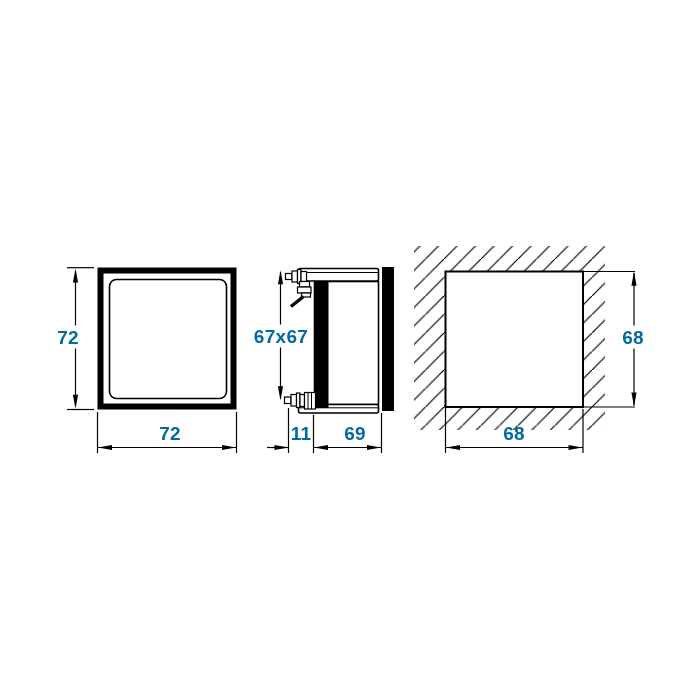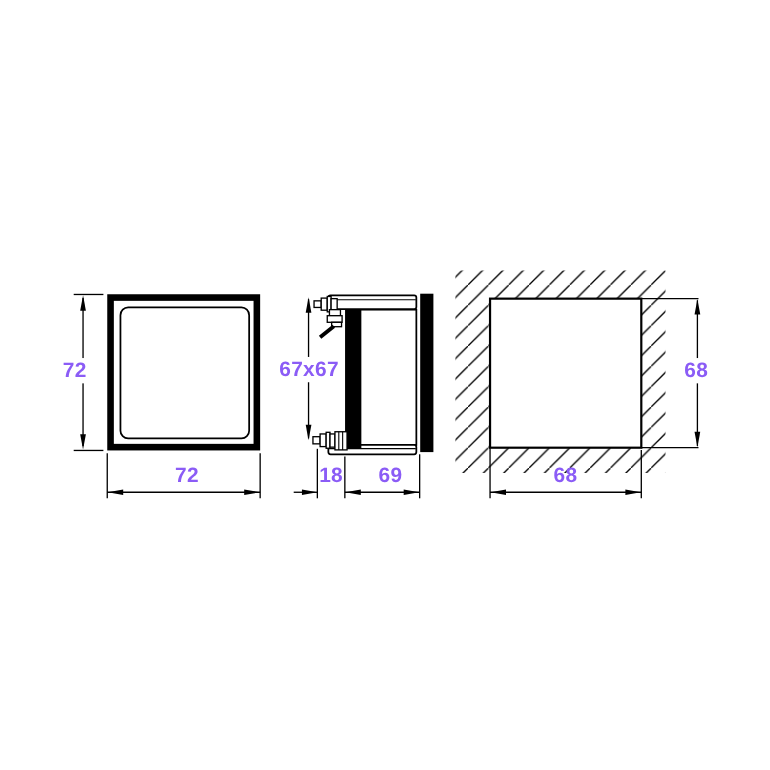--- a/index.html
+++ b/index.html
@@ -18,21 +18,21 @@
   .drawing-svg {
     position: absolute;
     left: 0;
     top: 0;
   }
   .dim-label {
     position: absolute;
     transform: translate(-50%, -50%);
     font-size: 19px;
     font-weight: bold;
-    color: #8b5cf6;
+    color: #0369a1;
     line-height: 1;
     letter-spacing: 0.3px;
     white-space: nowrap;
   }
   .on-line {
     background: #ffffff;
     padding: 2px 3px;
   }
 </style>
 </head>
@@ -135,21 +135,21 @@
       <polygon points="582.5,447.5 568.5,444.9 568.5,450.1" fill="#000000" stroke="none"></polygon>
     </g>
   </svg>
 
   <div class="dim-label on-line" style="left:68px; top:337px;">72</div>
 
   <div class="dim-label" style="left:170px; top:433px;">72</div>
 
   <div class="dim-label on-line" style="left:281px; top:336px;">67x67</div>
 
-  <div class="dim-label" style="left:301px; top:433px;">18</div>
+  <div class="dim-label" style="left:301px; top:433px;">11</div>
 
   <div class="dim-label" style="left:355px; top:433px;">69</div>
 
   <div class="dim-label" style="left:514px; top:433px;">68</div>
 
   <div class="dim-label on-line" style="left:633px; top:337px;">68</div>
 
 </div>
 
 </body></html>

